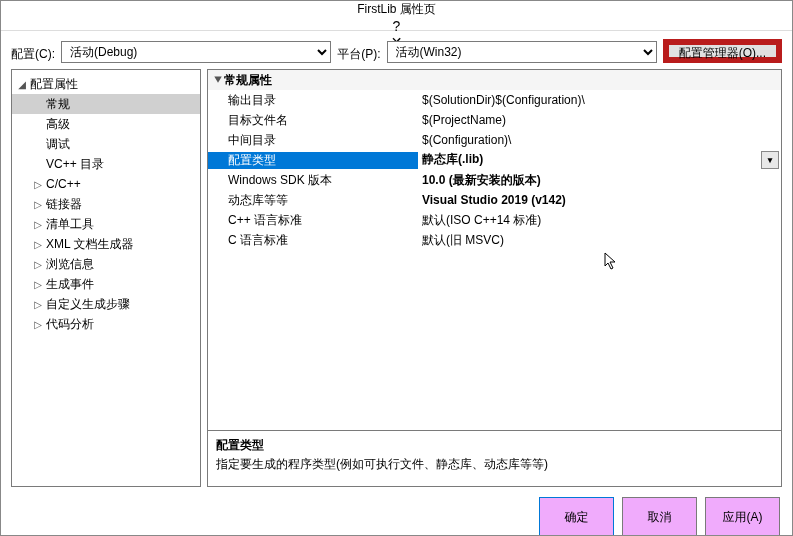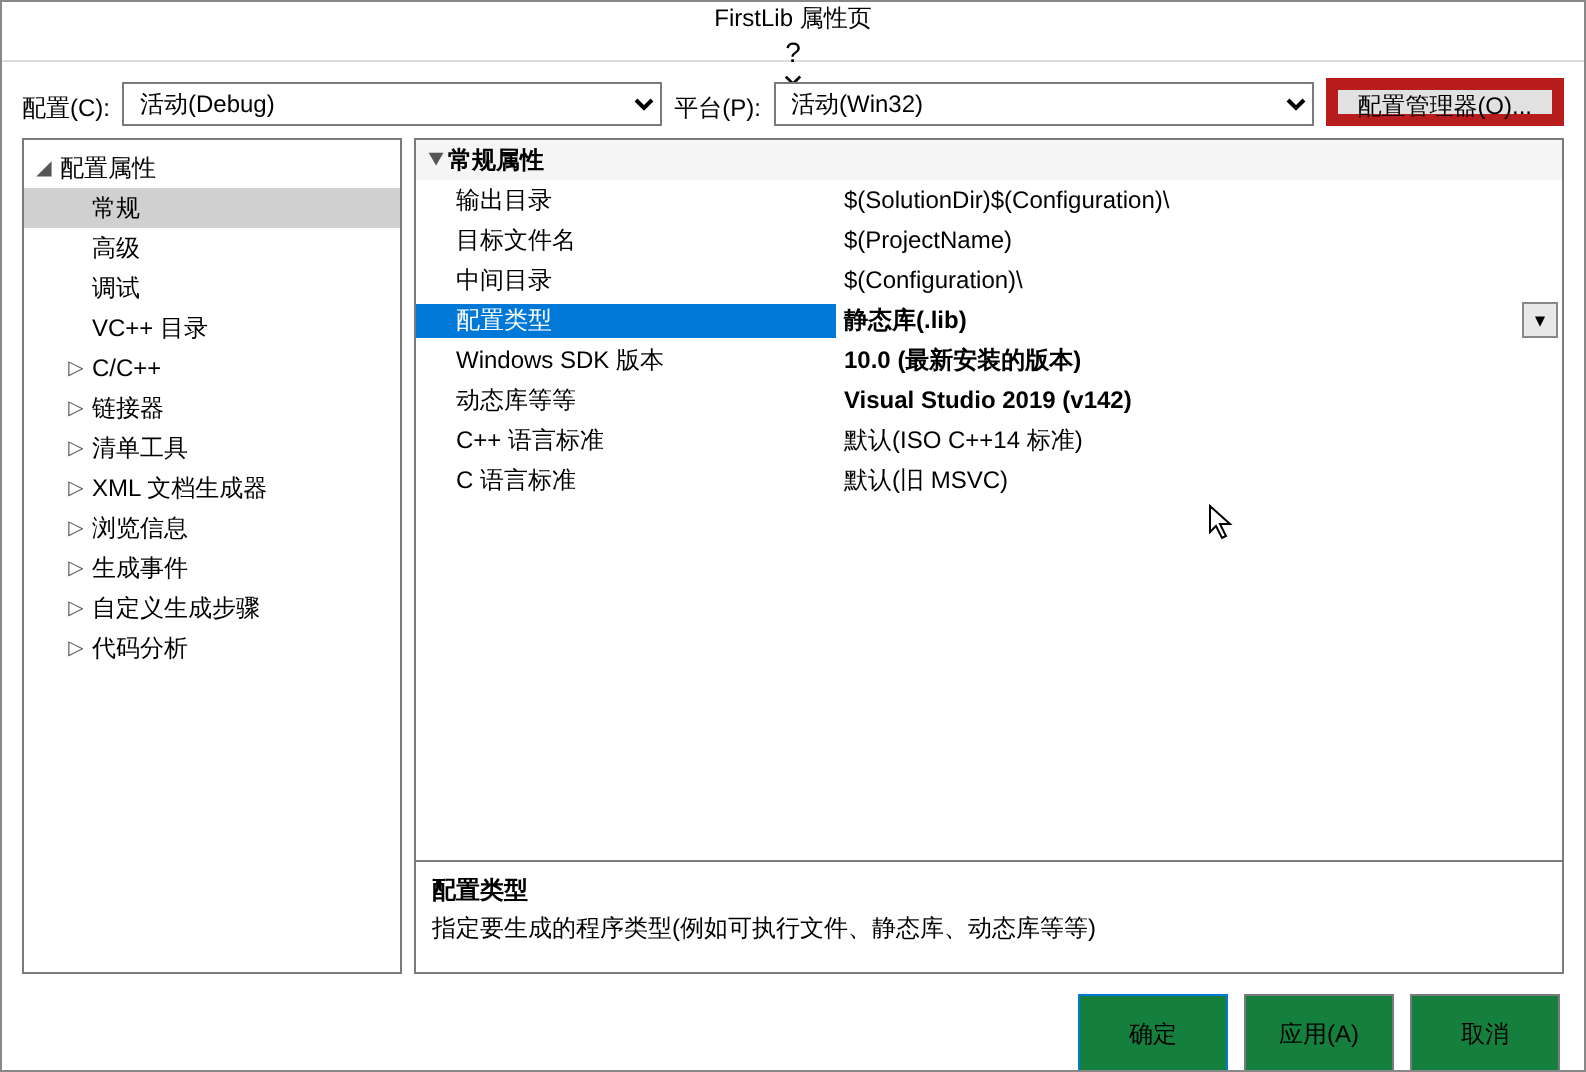--- a/index.html
+++ b/index.html
@@ -20,28 +20,28 @@
 .tree-row .tw { width: 12px; text-align: center; font-size: 10px; color: #555; }
 .tree-row .lbl { padding-left: 2px; }
 .tree-row.lvl0 { padding-left: 4px; }
 .tree-row.lvl1 { padding-left: 20px; }
 .rightcol { flex: 1; display: flex; flex-direction: column; gap: 0; }
 .propgrid { flex: 1; border: 1px solid #7a7a7a; display: flex; flex-direction: column; }
 .group-header { display: flex; align-items: center; height: 20px; padding-left: 4px; font-weight: bold; background: #f5f5f5; }
 .group-header .tw { width: 12px; text-align: center; color: #555; }
 .prop-row { display: flex; align-items: center; height: 20px; }
 .prop-row .pname { width: 210px; padding-left: 20px; }
-.prop-row .pval { flex: 1; padding-left: 4px; display: flex; align-items: center; }
+.prop-row .pval { flex: 1; padding-left: 4px; display: flex; }
 .prop-row.sel .pname { background: #0078d7; color: #fff; }
 .prop-row .pval.bold { font-weight: bold; }
 .prop-row .dd { margin-left: auto; width: 18px; height: 18px; border: 1px solid #888; background: #e8e8e8; text-align: center; font-size: 9px; line-height: 16px; margin-right: 2px; }
 .descbox { border: 1px solid #7a7a7a; border-top: none; padding: 6px 8px; height: 56px; }
 .descbox .dt { font-weight: bold; margin-bottom: 2px; }
 .btnrow { display: flex; justify-content: flex-end; gap: 8px; padding: 10px 12px; }
-.btnrow button { width: 75px; height: 40px; border: 1px solid #7a7a7a; background: #15803d; }
+.btnrow button { width: 75px; height: 40px; border: 1px solid #7a7a7a; background: #f0abfc; }
 .btnrow button.def { border: 1px solid #0078d7; }
 .cursor { position: absolute; left: 604px; top: 252px; pointer-events: none; }
 </style>
 </head>
 <body>
 
 <div class="titlebar">
   <span class="title">FirstLib 属性页</span>
   <span class="tbtn">?</span>
   <span class="tbtn">✕</span>
@@ -173,19 +173,19 @@
     </div>
     <div class="descbox">
       <div class="dt">配置类型</div>
       <div>指定要生成的程序类型(例如可执行文件、静态库、动态库等等)</div>
     </div>
   </div>
 </div>
 
 <div class="btnrow">
   <button class="def">确定</button>
+  <button>取消</button>
   <button>应用(A)</button>
-  <button>取消</button>
 </div>
 
 <svg class="cursor" width="16" height="20">
     <path d="M1 1 L1 14 L4 11 L7 17 L9 16 L6 10 L11 10 Z" fill="#fff" stroke="#000" stroke-width="1"></path>
   </svg>
 
 </body></html>

